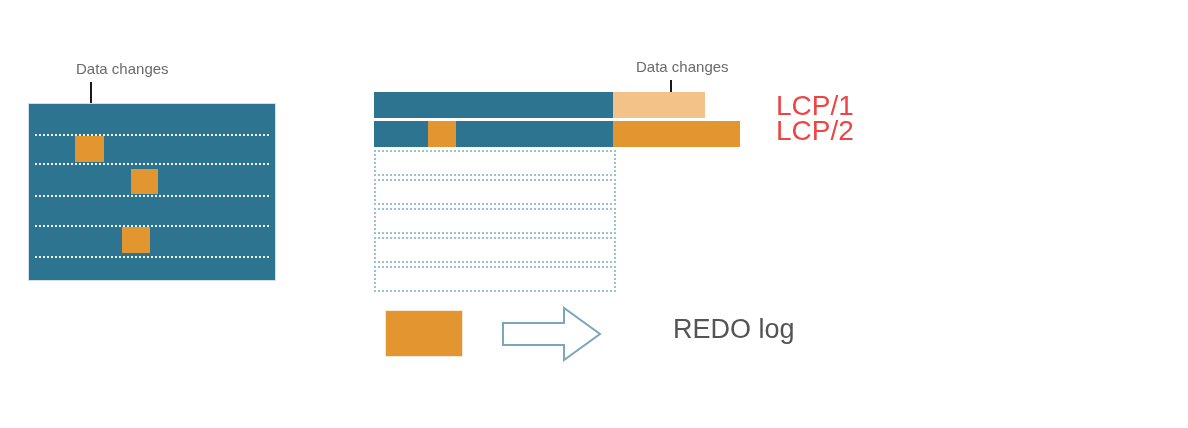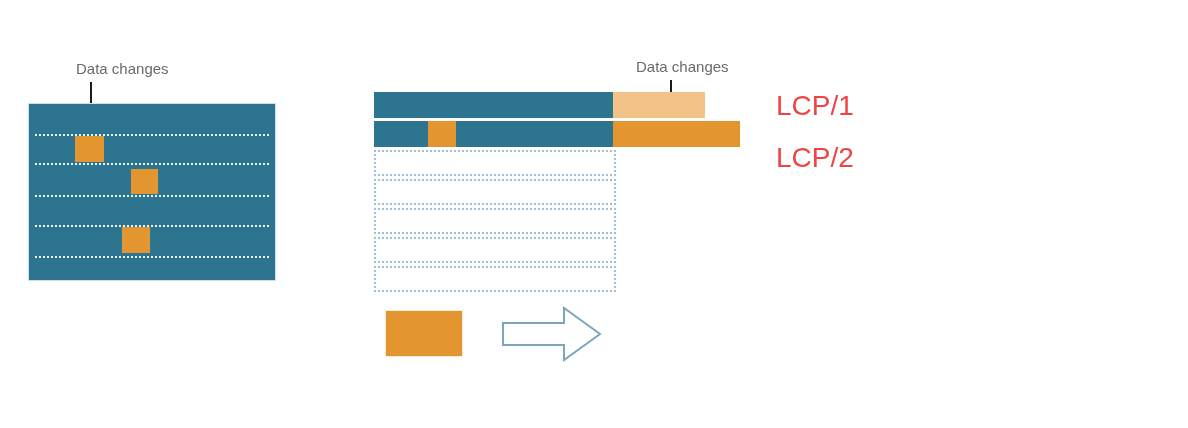--- a/index.html
+++ b/index.html
@@ -170,30 +170,31 @@
   </div>
 
   <div class="lcp-bar" style="left:366px; top:121px; width:366px;">
     <div class="seg seg-teal" style="left:0px;   width:54px;"></div>
     <div class="seg seg-orange" style="left:54px;  width:28px;"></div>
     <div class="seg seg-teal" style="left:82px;  width:157px;"></div>
     <div class="seg seg-orange" style="left:239px; width:127px;"></div>
   </div>
 
   <div class="abs lcp-label" style="left:768px; top:93px;">LCP/1</div>
-  <div class="abs lcp-label" style="left:768px; top:118px;margin-top:27px;">LCP/2</div>
+  <div class="abs lcp-label" style="left:768px; top:118px;">LCP/2</div>
 
   <div class="empty-row" style="top:150px;"></div>
   <div class="empty-row" style="top:179px;"></div>
   <div class="empty-row" style="top:208px;"></div>
   <div class="empty-row" style="top:237px;"></div>
   <div class="empty-row" style="top:266px;"></div>
 
   <div class="abs" id="redo-orange-rect"></div>
 
   <div class="abs" id="redo-arrow-shape">
     <svg width="100" height="58" viewBox="0 0 100 58" xmlns="http://www.w3.org/2000/svg">
       <polygon points="1,18 62,18 62,3 98,29 62,55 62,40 1,40" fill="#ffffff" stroke="#7ba7bd" stroke-width="2" stroke-linejoin="miter"></polygon>
     </svg>
   </div>
 
+  <div class="abs big-label" id="redo-log-text">REDO log</div>
 
 </div>
 
 </body></html>

